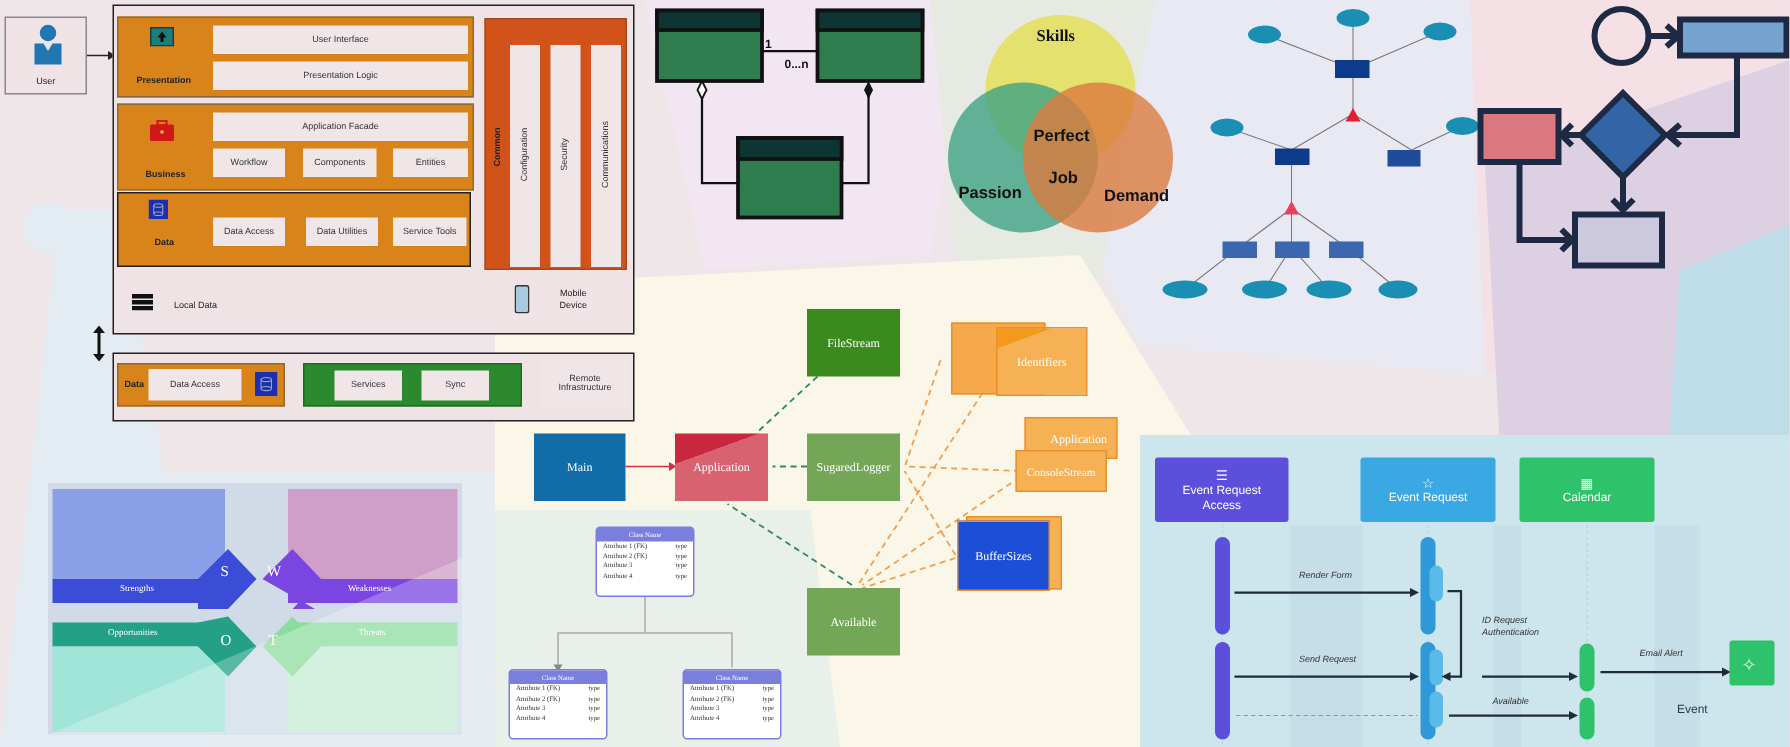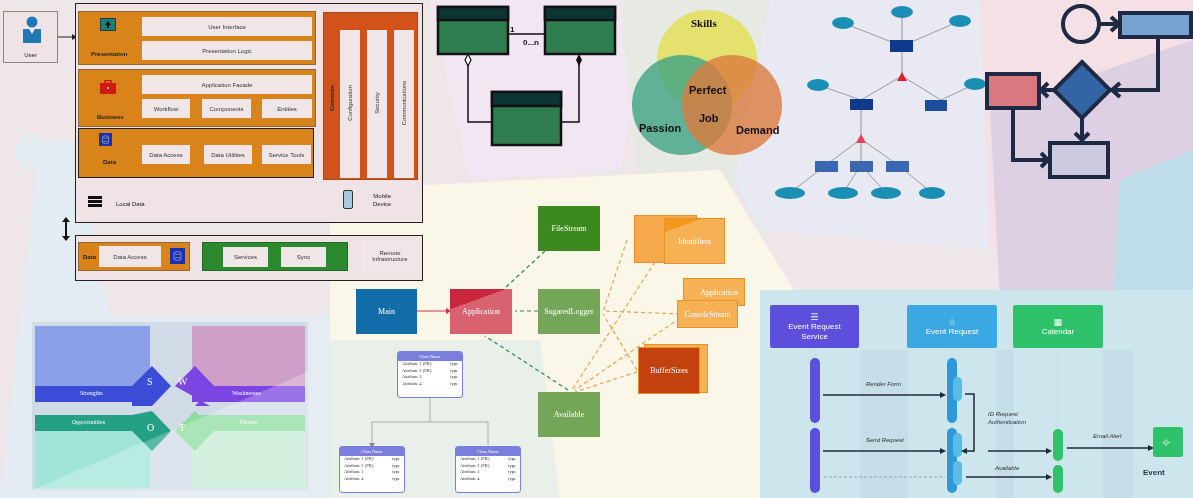--- a/index.html
+++ b/index.html
@@ -286,21 +286,21 @@
 <div class="node" style="left:356px;top:289px;width:61px;height:45px;background:#126ca8;">Main</div>
 <div class="node" style="left:450px;top:289px;width:62px;height:45px;background:linear-gradient(160deg,#c8273f 30%,#d86270 30%);">Application</div>
 <div class="node" style="left:538px;top:206px;width:62px;height:45px;background:#3b8a1e;">FileStream</div>
 <div class="node" style="left:538px;top:289px;width:62px;height:45px;background:#73a657;">SugaredLogger</div>
 <div class="node" style="left:538px;top:392px;width:62px;height:45px;background:#73a657;">Available</div>
 <div class="abs" style="left:634px;top:215px;width:61px;height:46px;background:#f5a94a;border:1px solid #e8902c;"></div>
 <div class="node" style="left:664px;top:218px;width:61px;height:46px;background:linear-gradient(160deg,#f39a1c 20%,#f6b155 20%);border:1px solid #e8902c;">Identifiers</div>
 <div class="node" style="left:683px;top:278px;width:62px;height:28px;background:#f6b155;border:1px solid #e8902c;justify-content:flex-end;padding-right:6px;">Application</div>
 <div class="node" style="left:677px;top:300px;width:61px;height:28px;background:#f6b155;border:1px solid #e8902c;font-size:7.5px;">ConsoleStream</div>
 <div class="abs" style="left:644px;top:344px;width:62px;height:47px;background:#f6b155;border:1px solid #e8902c;"></div>
-<div class="node" style="left:638px;top:347px;width:62px;height:47px;background:#c2410c;border:1px solid #e8902c;font-family:Liberation Serif, serif;">BufferSizes</div>
+<div class="node" style="left:638px;top:347px;width:62px;height:47px;background:#1d4ed8;border:1px solid #e8902c;font-family:Liberation Serif, serif;">BufferSizes</div>
 
 <svg class="abs" style="left:330px;top:345px" width="200" height="110">
   <polyline points="100,53 100,77 42,77 42,100" fill="none" stroke="#aaa" stroke-width="1"></polyline>
   <polyline points="100,77 158,77 158,100" fill="none" stroke="#aaa" stroke-width="1"></polyline>
   <polygon points="39,98 42,103 45,98" fill="#888"></polygon>
 </svg>
 <div class="cls" style="left:397px;top:351px;width:66px;height:47px;">
   <div class="hd">Class Name</div>
   <div class="row">
       <span>Attribute  1 (FK)</span>
@@ -358,21 +358,21 @@
     </div>
 </div>
 
 <div class="abs" style="left:860px;top:350px;width:48px;height:148px;background:rgba(190,215,228,0.5);"></div>
 <div class="abs" style="left:996px;top:350px;width:18px;height:148px;background:rgba(190,215,228,0.5);"></div>
 <div class="abs" style="left:1103px;top:350px;width:30px;height:148px;background:rgba(190,215,228,0.5);"></div>
 
 <div class="seq-head" style="left:770px;top:305px;width:89px;background:#5b4fdc;">
   <span style="font-size:9px;">☰</span>
   <span>Event Request</span>
-  <span>Service</span>
+  <span>Access</span>
 </div>
 <div class="seq-head" style="left:907px;top:305px;width:90px;background:#3aa8e3;">
   <span style="font-size:9px;">☆</span>
   <span>Event Request</span>
 </div>
 <div class="seq-head" style="left:1013px;top:305px;width:90px;background:#2ec36a;">
   <span style="font-size:9px;">▦</span>
   <span>Calendar</span>
 </div>
 
@@ -410,13 +410,13 @@
   <text x="401" y="102" font-size="12" fill="#d8f5e0">✧</text>
 </svg>
 <div class="seq-lbl" style="left:866px;top:381px;">Render Form</div>
 <div class="seq-lbl" style="left:866px;top:437px;">Send Request</div>
 <div class="seq-lbl" style="left:1093px;top:433px;">Email Alert</div>
 <div class="seq-lbl" style="left:995px;top:465px;">Available</div>
 <div class="seq-lbl" style="left:988px;top:411px;line-height:1.3;">
   <div>ID Request</div>
   <div>Authentication</div>
 </div>
-<div class="abs" style="left:1143px;top:468px;font-size:8px;font-weight:bold;color:#2a3a4a;">Event</div>
+<div class="abs" style="left:1118px;top:468px;font-size:8px;font-weight:normal;color:#2a3a4a;">Event</div>
 
 </body></html>

